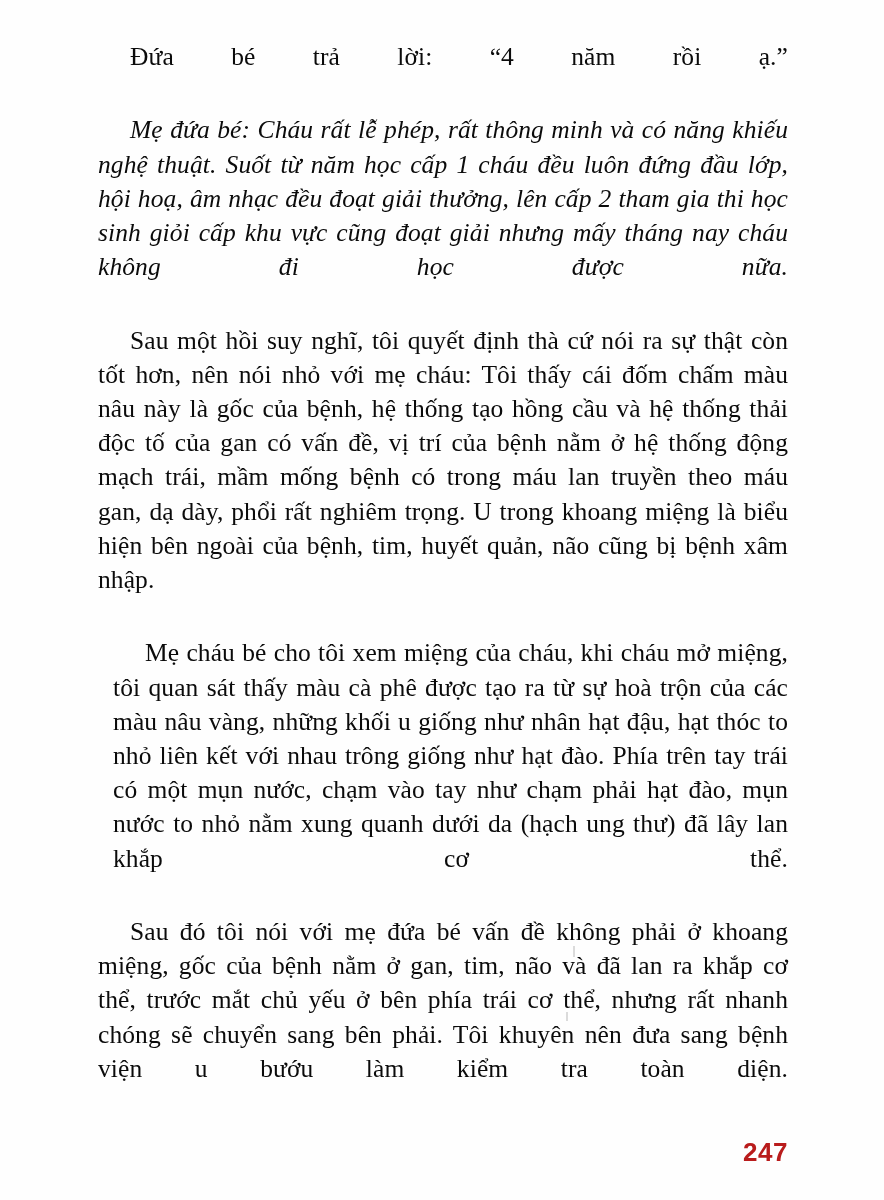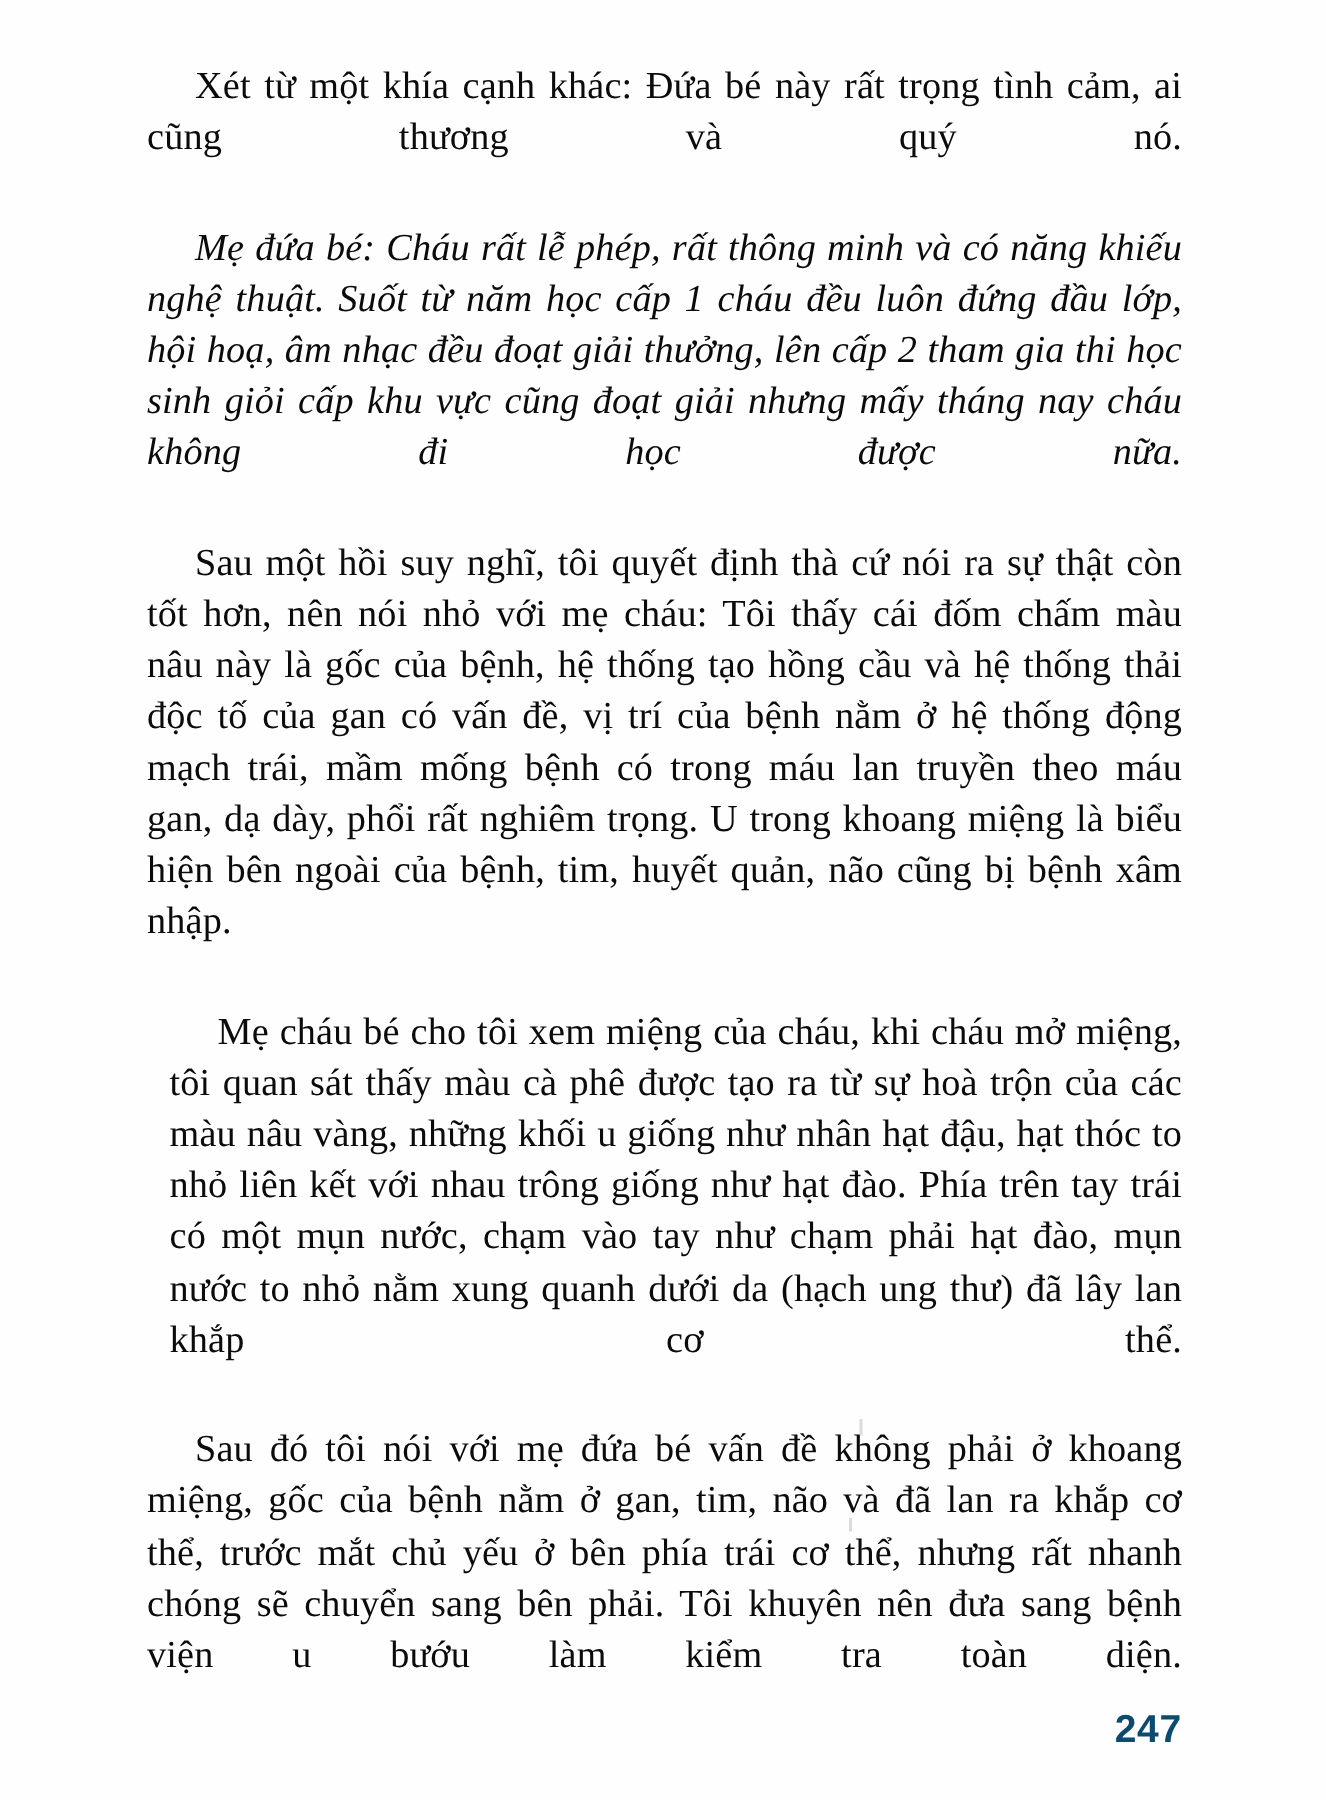--- a/index.html
+++ b/index.html
@@ -58,40 +58,40 @@
   p.para.p5 { margin-bottom: 5px; margin-left: 15px; }
   p.para.p6 { margin-bottom: 5px; }
 
   #page-number {
     position: absolute;
     right: 96px;
     bottom: 32px;
     font-family: "Liberation Sans", "DejaVu Sans", sans-serif;
     font-weight: bold;
     font-size: 26px;
-    color: #0c4a6e;
+    color: #b91c1c;
     letter-spacing: 0.5px;
   }
 
   
   .speck {
     position: absolute;
     background: #bdbdbd;
     opacity: 0.55;
   }
 </style>
 </head>
 <body>
 
 <div id="page">
 
   <div id="content">
 
+    <p class="para p1">Đứa bé trả lời: “4 năm rồi ạ.”</p>
 
-    <p class="para p2">Xét từ một khía cạnh khác: Đứa bé này rất trọng tình cảm, ai cũng thương và quý nó.</p>
 
     <p class="para p3">Mẹ đứa bé: Cháu rất lễ phép, rất thông minh và có năng khiếu nghệ thuật. Suốt từ năm học cấp 1 cháu đều luôn đứng đầu lớp, hội hoạ, âm nhạc đều đoạt giải thưởng, lên cấp 2 tham gia thi học sinh giỏi cấp khu vực cũng đoạt giải nhưng mấy tháng nay cháu không đi học được nữa.</p>
 
     <p class="para p4">Sau một hồi suy nghĩ, tôi quyết định thà cứ nói ra sự thật còn tốt hơn, nên nói nhỏ với mẹ cháu: Tôi thấy cái đốm chấm màu nâu này là gốc của bệnh, hệ thống tạo hồng cầu và hệ thống thải độc tố của gan có vấn đề, vị trí của bệnh nằm ở hệ thống động mạch trái, mầm mống bệnh có trong máu lan truyền theo máu gan, dạ dày, phổi rất nghiêm trọng. U trong khoang miệng là biểu hiện bên ngoài của bệnh, tim, huyết quản, não cũng bị bệnh xâm nhập.</p>
 
     <p class="para p5">Mẹ cháu bé cho tôi xem miệng của cháu, khi cháu mở miệng, tôi quan sát thấy màu cà phê được tạo ra từ sự hoà trộn của các màu nâu vàng, những khối u giống như nhân hạt đậu, hạt thóc to nhỏ liên kết với nhau trông giống như hạt đào. Phía trên tay trái có một mụn nước, chạm vào tay như chạm phải hạt đào, mụn nước to nhỏ nằm xung quanh dưới da (hạch ung thư) đã lây lan khắp cơ thể.</p>
 
     <p class="para p6">Sau đó tôi nói với mẹ đứa bé vấn đề không phải ở khoang miệng, gốc của bệnh nằm ở gan, tim, não và đã lan ra khắp cơ thể, trước mắt chủ yếu ở bên phía trái cơ thể, nhưng rất nhanh chóng sẽ chuyển sang bên phải. Tôi khuyên nên đưa sang bệnh viện u bướu làm kiểm tra toàn diện.</p>
 
   </div>

